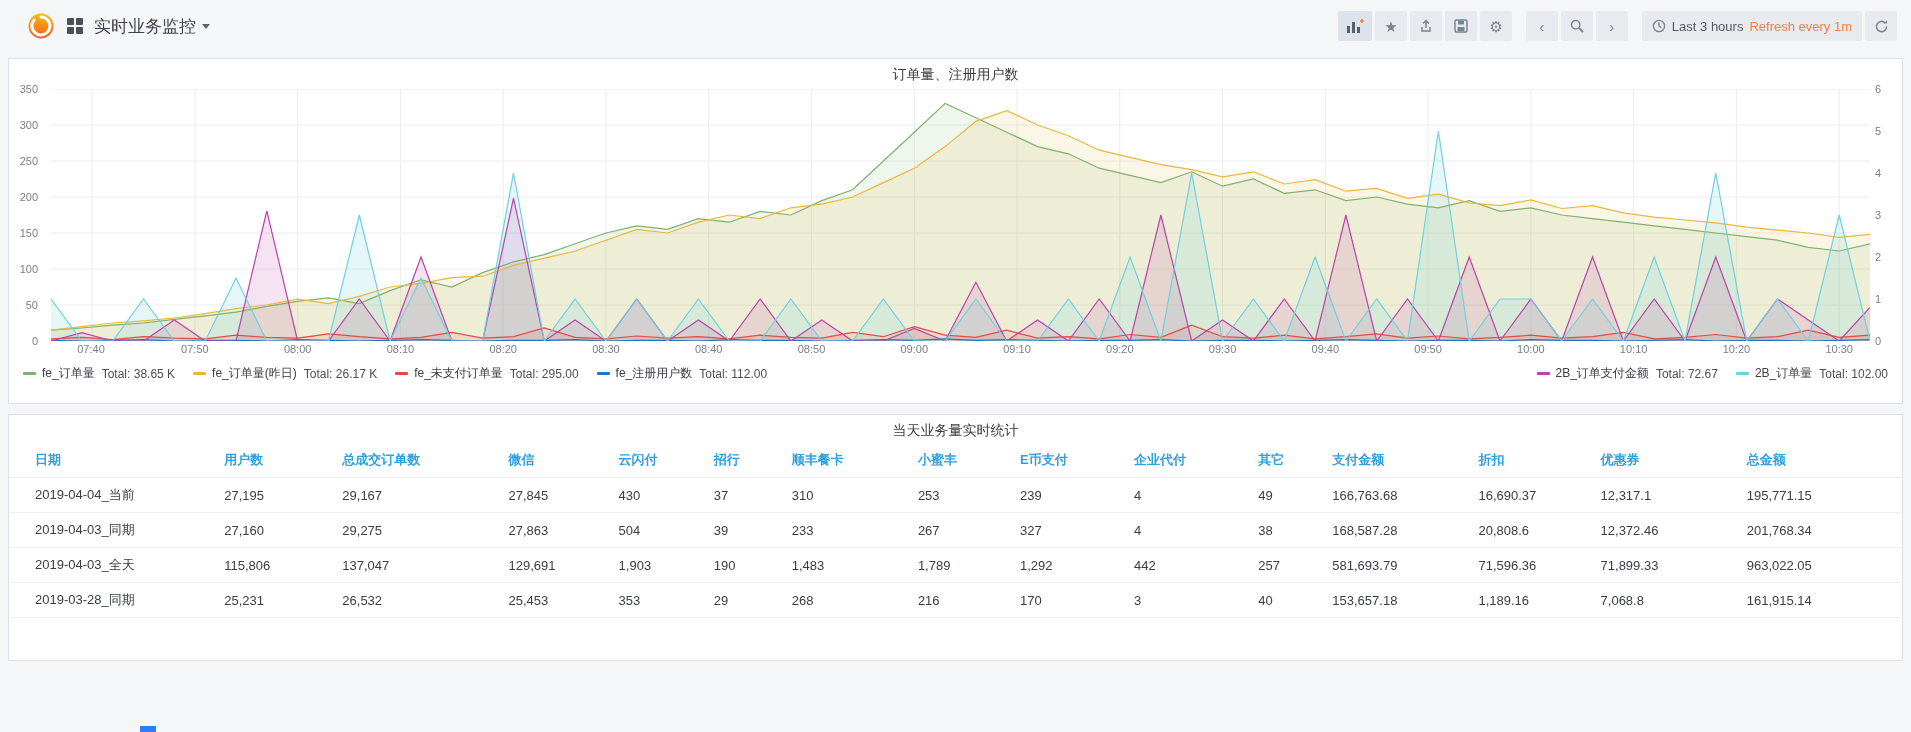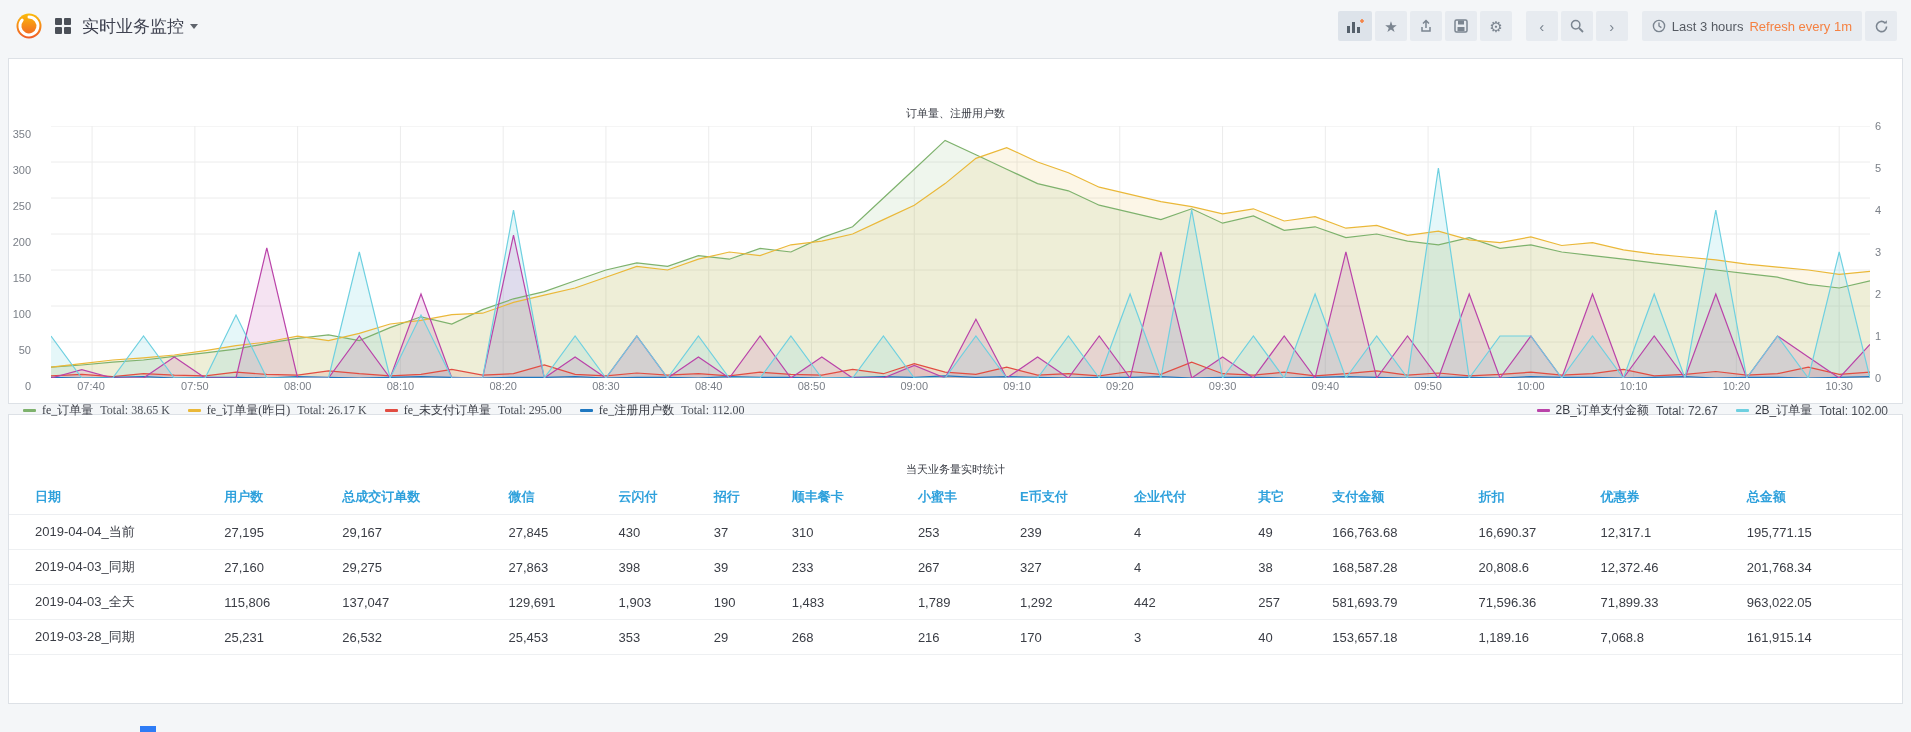--- a/index.html
+++ b/index.html
@@ -3,60 +3,60 @@
 <meta charset="utf-8">
 <style>
   html,body{margin:0;padding:0;}
   body{
     width:1911px;height:732px;overflow:hidden;
     background:#f4f6f8;
     font-family:"Liberation Sans", sans-serif;
     color:#3a3d45;
   }
   
-  .navbar{display:flex;align-items:center;height:52px;padding:0 14px;background:#f4f6f8;}
+  .navbar{display:flex;align-items:center;height:52px;padding:0 14px;background:#f4f6f8;margin-left:12px;}
   .nav-left{display:flex;align-items:center;gap:11px;}
   .logo{width:30px;height:30px;display:block;}
   .grid-icon{display:grid;grid-template-columns:7px 7px;grid-template-rows:7px 7px;gap:2px;cursor:pointer;}
   .grid-icon span{background:#4b5058;border-radius:1px;}
   .nav-title{font-size:17px;font-weight:500;color:#3f4250;cursor:pointer;display:flex;align-items:center;gap:6px;}
   .caret{width:0;height:0;border-left:4px solid transparent;border-right:4px solid transparent;border-top:5px solid #5f646c;}
   .nav-right{margin-left:auto;display:flex;align-items:center;gap:3px;}
   .btn{height:30px;min-width:32px;padding:0 8px;background:#e7ebf0;border:none;border-radius:2px;
        display:flex;align-items:center;justify-content:center;gap:6px;color:#7b8590;font-size:14px;cursor:pointer;}
   .btn.first{background:#dde3ea;}
   .btn .glyph{font-size:15px;line-height:1;color:#7b8590;}
   .btn svg{display:block;}
   .group-gap{width:8px;}
   .timepicker{padding:0 10px;font-size:13px;}
   .time-text{color:#555a62;}
   .refresh-text{color:#f58142;}
   
   .panel{background:#fff;border:1px solid #dde1e6;margin:0 8px;box-sizing:border-box;}
-  .panel-title{text-align:center;font-size:11px;color:#3a3d45;padding:7px 0 3px;cursor:pointer;margin-top:40px;}
+  .panel-title{text-align:center;font-size:14px;color:#3a3d45;padding:7px 0 3px;cursor:pointer;}
   .chart-panel{margin-top:6px;height:346px;}
   .chart-body{display:flex;padding:2px 6px 0 6px;}
   .yaxis{position:relative;width:36px;height:252px;flex:none;}
   .yaxis.right{width:26px;}
   .ylab{position:absolute;font-size:11px;color:#7a7f87;line-height:12px;}
-  .yaxis.left .ylab{right:20px;margin-top:8px;}
+  .yaxis.left .ylab{right:13px;}
   .yaxis.right .ylab{left:5px;}
   .plot-col{flex:1;display:flex;flex-direction:column;min-width:0;}
   #plot{width:100%;height:252px;display:block;}
   .x-axis{position:relative;height:18px;}
   .xlab{position:absolute;top:2px;width:40px;margin-left:-20px;text-align:center;font-size:11px;color:#7a7f87;}
   .legend{display:flex;align-items:center;padding:6px 14px 0 14px;font-size:12px;color:#3a3d45;}
-  .legend-left{display:flex;flex-wrap:wrap;font-family:Liberation Serif, serif;}
+  .legend-left{display:flex;flex-wrap:wrap;}
   .legend-right{margin-left:auto;display:flex;}
   .lg{display:flex;align-items:center;margin-right:18px;cursor:pointer;white-space:nowrap;}
   .legend-right .lg:last-child{margin-right:0;}
   .lg i{display:inline-block;width:13px;height:3px;margin-right:6px;border-radius:1px;}
   .lg .lg-total{margin-left:7px;color:#4a4e56;}
   
-  .table-panel{margin-top:10px;height:290px;}
+  .table-panel{margin-top:10px;height:247px;}
   table{width:100%;border-collapse:collapse;table-layout:fixed;font-size:13px;}
   th{color:#2fa1dc;text-align:left;font-weight:700;padding:8px 10px;border-bottom:1px solid #eceef1;
      white-space:nowrap;overflow:hidden;cursor:pointer;}
   td{padding:8px 10px;color:#3a3d45;border-bottom:1px solid #eef0f2;white-space:nowrap;overflow:hidden;}
   th:first-child,td:first-child{padding-left:26px;}
 </style>
 </head>
 <body>
 
 <div class="navbar">
@@ -323,21 +323,21 @@
           <td>166,763.68</td>
           <td>16,690.37</td>
           <td>12,317.1</td>
           <td>195,771.15</td>
         </tr>
         <tr>
           <td>2019-04-03_同期</td>
           <td>27,160</td>
           <td>29,275</td>
           <td>27,863</td>
-          <td>398</td>
+          <td>504</td>
           <td>39</td>
           <td>233</td>
           <td>267</td>
           <td>327</td>
           <td>4</td>
           <td>38</td>
           <td>168,587.28</td>
           <td>20,808.6</td>
           <td>12,372.46</td>
           <td>201,768.34</td>

